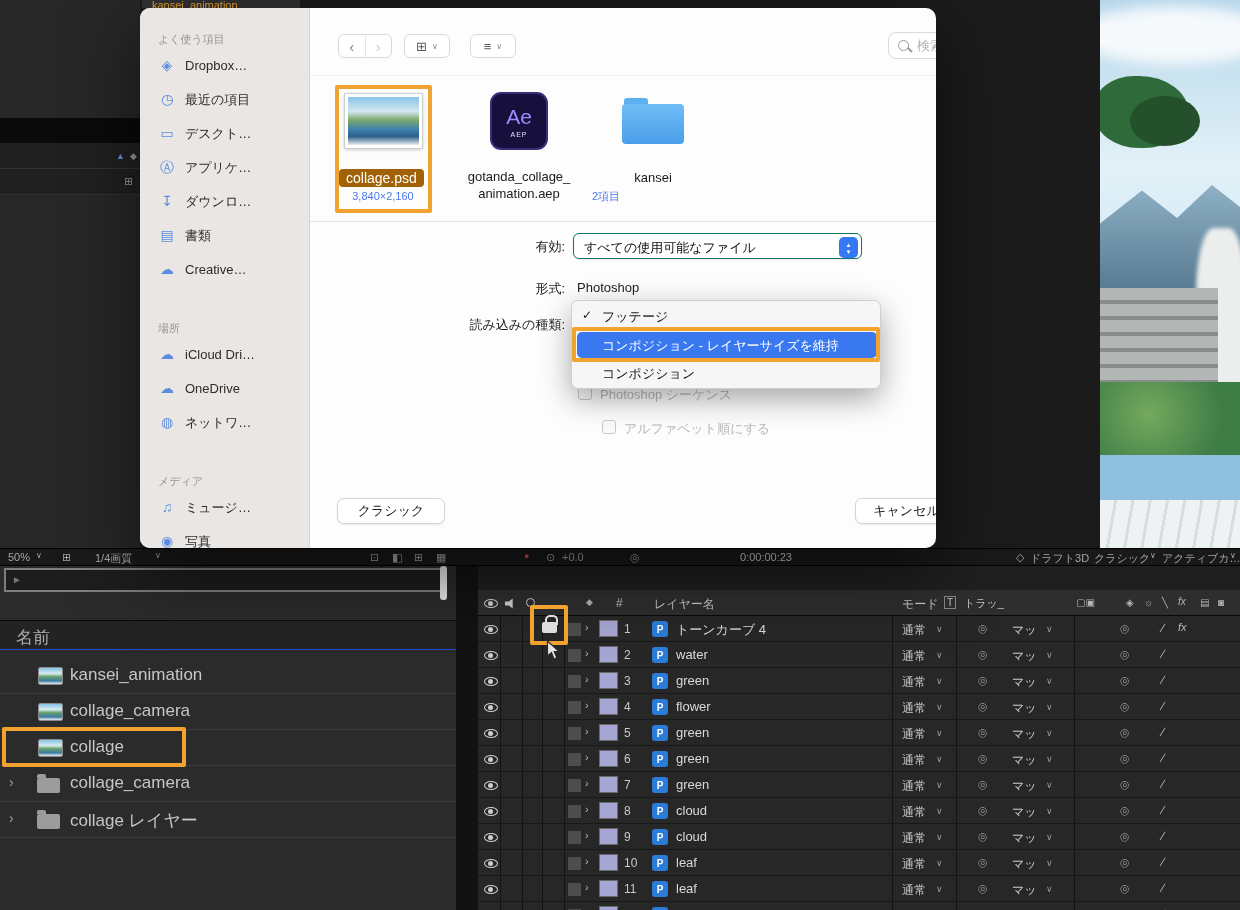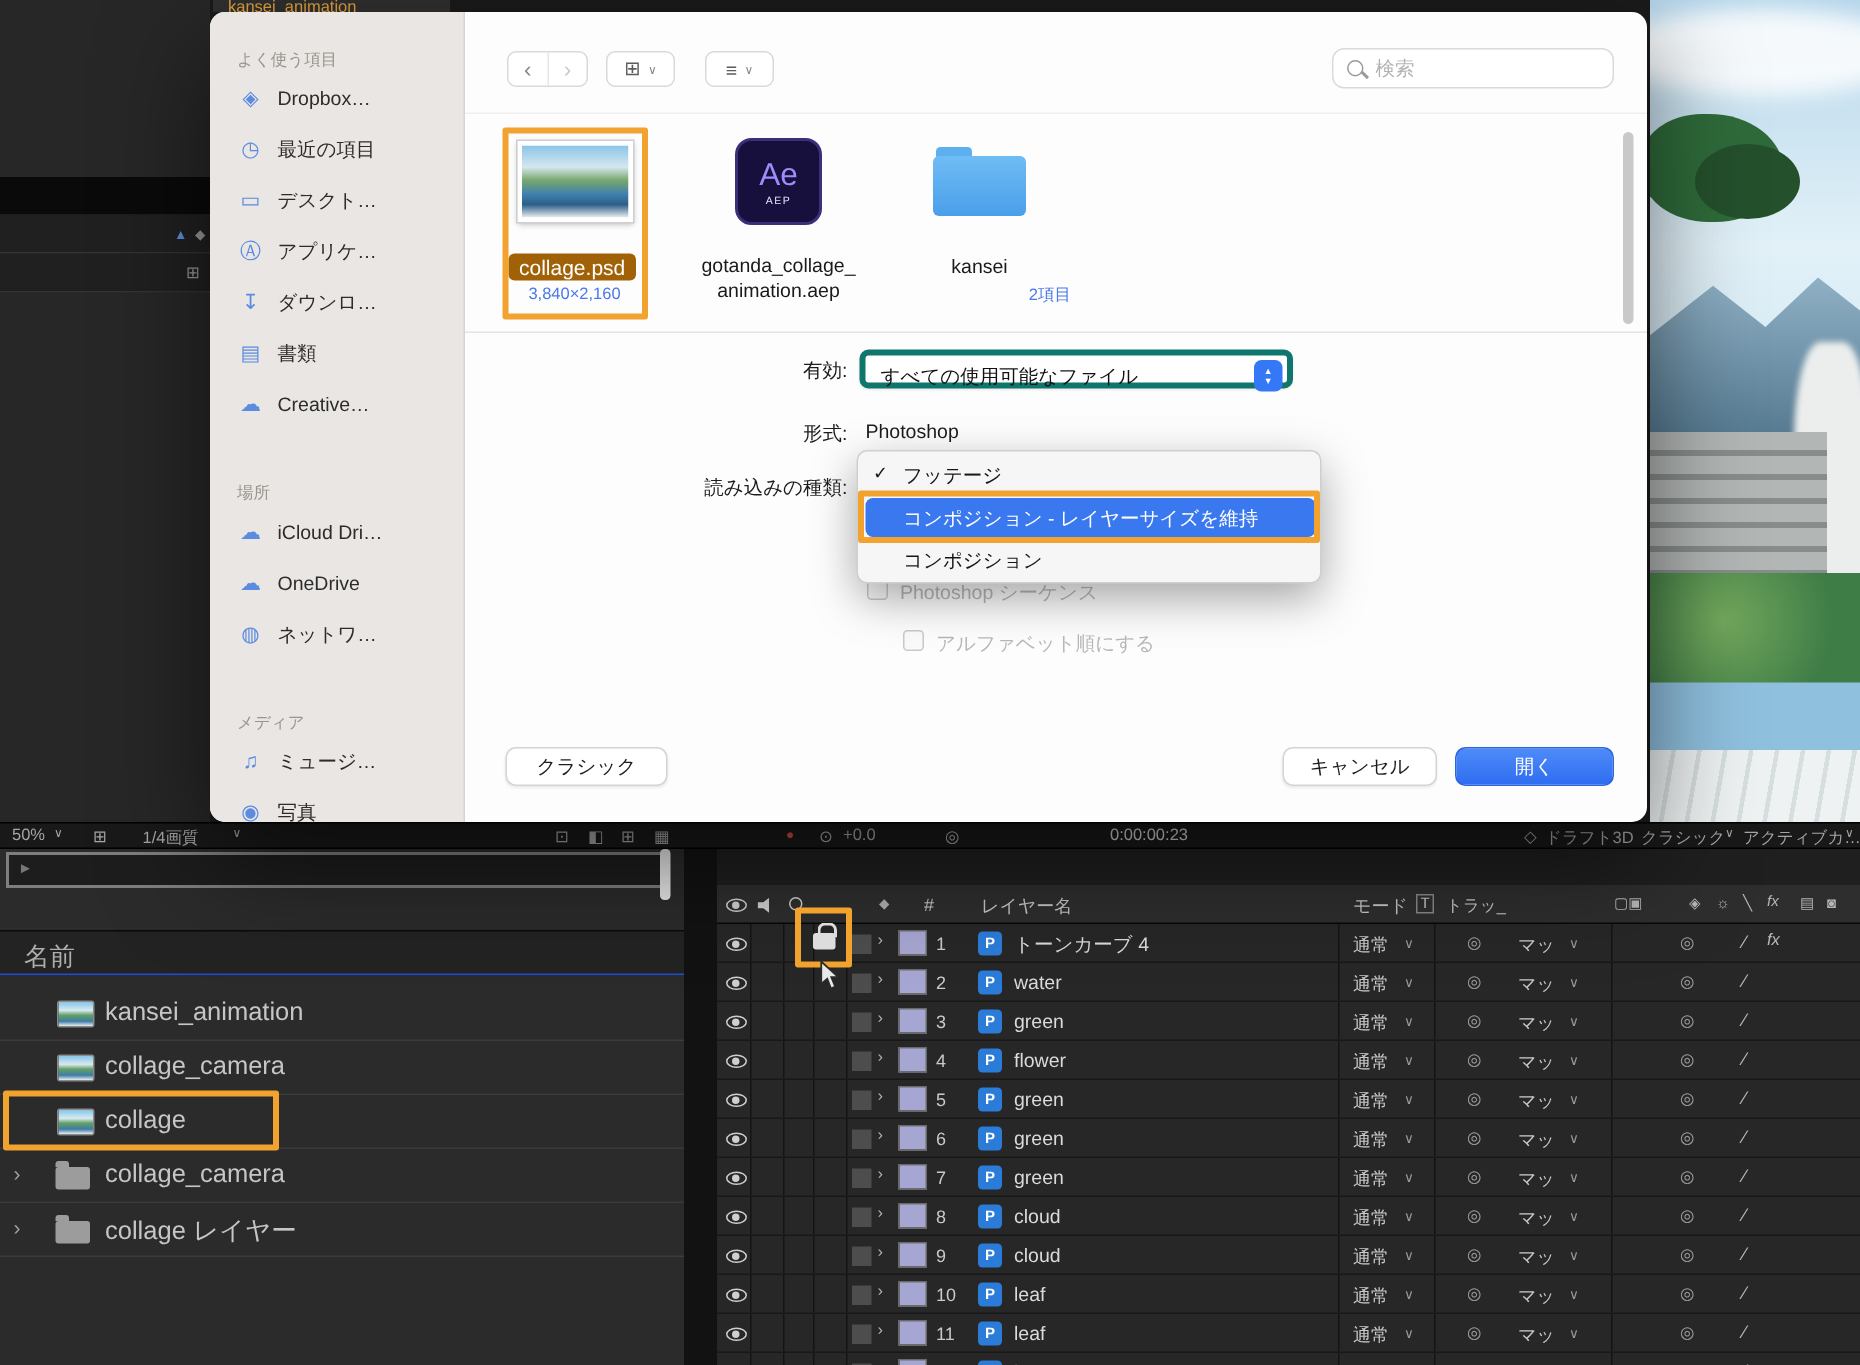--- a/index.html
+++ b/index.html
@@ -74,21 +74,21 @@
   .i-eye{position:absolute;width:14px;height:9px;border:1.3px solid #cfcfcf;border-radius:50%}
   .i-eye::after{content:"";position:absolute;left:3px;top:1px;width:5px;height:5px;border-radius:50%;background:#cfcfcf}
   .i-spk{position:absolute;width:11px;height:11px;background:#cfcfcf;clip-path:polygon(0 32%,35% 32%,70% 5%,70% 95%,35% 68%,0 68%)}
   .i-solo{position:absolute;width:9px;height:9px;border:1.3px solid #cfcfcf;border-radius:50%}
   .big-lock{position:absolute;left:542px;top:622px;width:15px;height:11px;background:#ddd;border-radius:2px;z-index:82}
   .big-lock::before{content:"";position:absolute;left:2.5px;top:-7px;width:9px;height:8px;border:2px solid #ddd;border-bottom:none;border-radius:5px 5px 0 0}
   .i-lens{width:11px;height:11px;border:1.6px solid #9a9a9a;border-radius:50%;position:relative;flex:0 0 11px}
   .i-lens::after{content:"";width:6px;height:1.6px;background:#9a9a9a;position:absolute;right:-5px;bottom:-1px;transform:rotate(45deg)}
 
   
-  .dialog{position:absolute;left:140px;top:8px;width:958px;height:540px;background:#fdfdfd;border-radius:10px;box-shadow:0 25px 70px rgba(0,0,0,.55);z-index:40;overflow:hidden}
+  .dialog{position:absolute;left:140px;top:8px;width:796px;height:540px;background:#fdfdfd;border-radius:10px;box-shadow:0 25px 70px rgba(0,0,0,.55);z-index:40;overflow:hidden}
   .sb{position:absolute;left:0;top:0;width:170px;height:540px;background:#e9e6e3;border-right:1px solid #d7d4d1;padding-top:24px;overflow:hidden}
   .sb-sec{margin-bottom:26px}
   .sb-title{font-size:11px;color:#9a948c;margin:0 0 10px 18px;height:15px}
   .sb-item{display:flex;align-items:flex-start;gap:9px;padding-left:18px;height:34px}
   .sb-icon{flex:0 0 18px;text-align:center;font-size:14px;line-height:17px;color:#5c8ce0}
   .sb-label{font-size:13px;line-height:17px;color:#2c2c2c;white-space:nowrap}
 
   .nav-group{position:absolute;left:198px;top:26px;width:54px;height:24px;border:1px solid #d9d9d9;border-radius:6px;background:#fff;display:flex}
   .nav-group span{flex:1;display:flex;align-items:center;justify-content:center;font-size:15px}
   .nav-back{color:#868686}.nav-fwd{color:#c9c9c9;border-left:1px solid #e6e6e6}
@@ -109,27 +109,27 @@
   .psd-name{position:absolute;left:199px;top:161px;background:#a16207;color:#fff;border-radius:4px;padding:1px 7px;font-size:14px}
   .psd-meta{position:absolute;left:180px;top:182px;width:126px;text-align:center;color:#4a78e8;font-size:11px}
   .ae-icon{position:absolute;left:350px;top:84px;width:58px;height:58px;border-radius:11px;background:#170f3c;border:2px solid #3b2f7a;display:flex;flex-direction:column;align-items:center;justify-content:center}
   .ae-icon .a1{color:#9e8cff;font-size:21px;font-weight:normal}
   .ae-icon .a2{color:#e6e1ff;font-size:7px;letter-spacing:1px;margin-top:2px}
   .ae-name{position:absolute;left:318px;top:160px;width:122px;text-align:center;font-size:13px;line-height:17px;color:#1a1a1a}
   .mac-folder{position:absolute;left:482px;top:90px;width:62px;height:46px}
   .mac-folder .tab{position:absolute;top:0;left:2px;width:24px;height:9px;background:#5cb0f0;border-radius:3px 3px 0 0}
   .mac-folder .bdy{position:absolute;top:6px;width:62px;height:40px;background:linear-gradient(180deg,#6fbdf5,#4a9eea);border-radius:4px}
   .k-name{position:absolute;left:452px;top:162px;width:122px;text-align:center;font-size:13px;color:#1a1a1a}
-  .k-meta{position:absolute;left:452px;top:181px;width:122px;text-align:right;font-size:11px;color:#4a78e8}
+  .k-meta{position:absolute;left:452px;top:181px;width:122px;text-align:left;font-size:11px;color:#4a78e8}
   .file-scroll{position:absolute;left:942px;top:80px;width:7px;height:128px;background:#c9c9c9;border-radius:4px}
   .file-divider{position:absolute;left:170px;top:213px;width:788px;border-top:1px solid #e4e4e4}
 
   .form-label{position:absolute;text-align:right;font-size:13px;color:#1c1c1c}
   .form-value{position:absolute;font-size:13px;color:#1c1c1c}
-  .dd{position:absolute;left:433px;top:225px;width:289px;height:26px;border:4px solid #0f766e;border-radius:6px;background:#fff;box-shadow:0 1px 2px rgba(0,0,0,.08)}
+  .dd{position:absolute;left:433px;top:225px;width:289px;height:26px;border:1px solid #0f766e;border-radius:6px;background:#fff;box-shadow:0 1px 2px rgba(0,0,0,.08)}
   .dd .txt{position:absolute;left:10px;top:5px;font-size:13px;color:#111}
   .chk{position:absolute;width:14px;height:14px;border:1px solid #c9c9c9;border-radius:3px;background:#fafafa}
   .gray-label{position:absolute;font-size:13px;color:#b8b8b8}
 
   .menu{position:absolute;left:431px;top:292px;width:310px;height:89px;background:#f6f6f6;border:1px solid #cfcfcf;border-radius:7px;box-shadow:0 10px 30px rgba(0,0,0,.35);z-index:6}
   .menu .mi{position:absolute;font-size:13px;color:#151515}
   .menu .hl{position:absolute;left:5px;top:31px;width:300px;height:26px;background:#3a78f0;border-radius:5px}
   .menu .hl span{position:absolute;left:25px;top:5px;color:#fff;font-size:13px;white-space:nowrap}
 
   .btn{position:absolute;top:490px;height:26px;border-radius:7px;font-size:13px;display:flex;align-items:center;justify-content:center}

